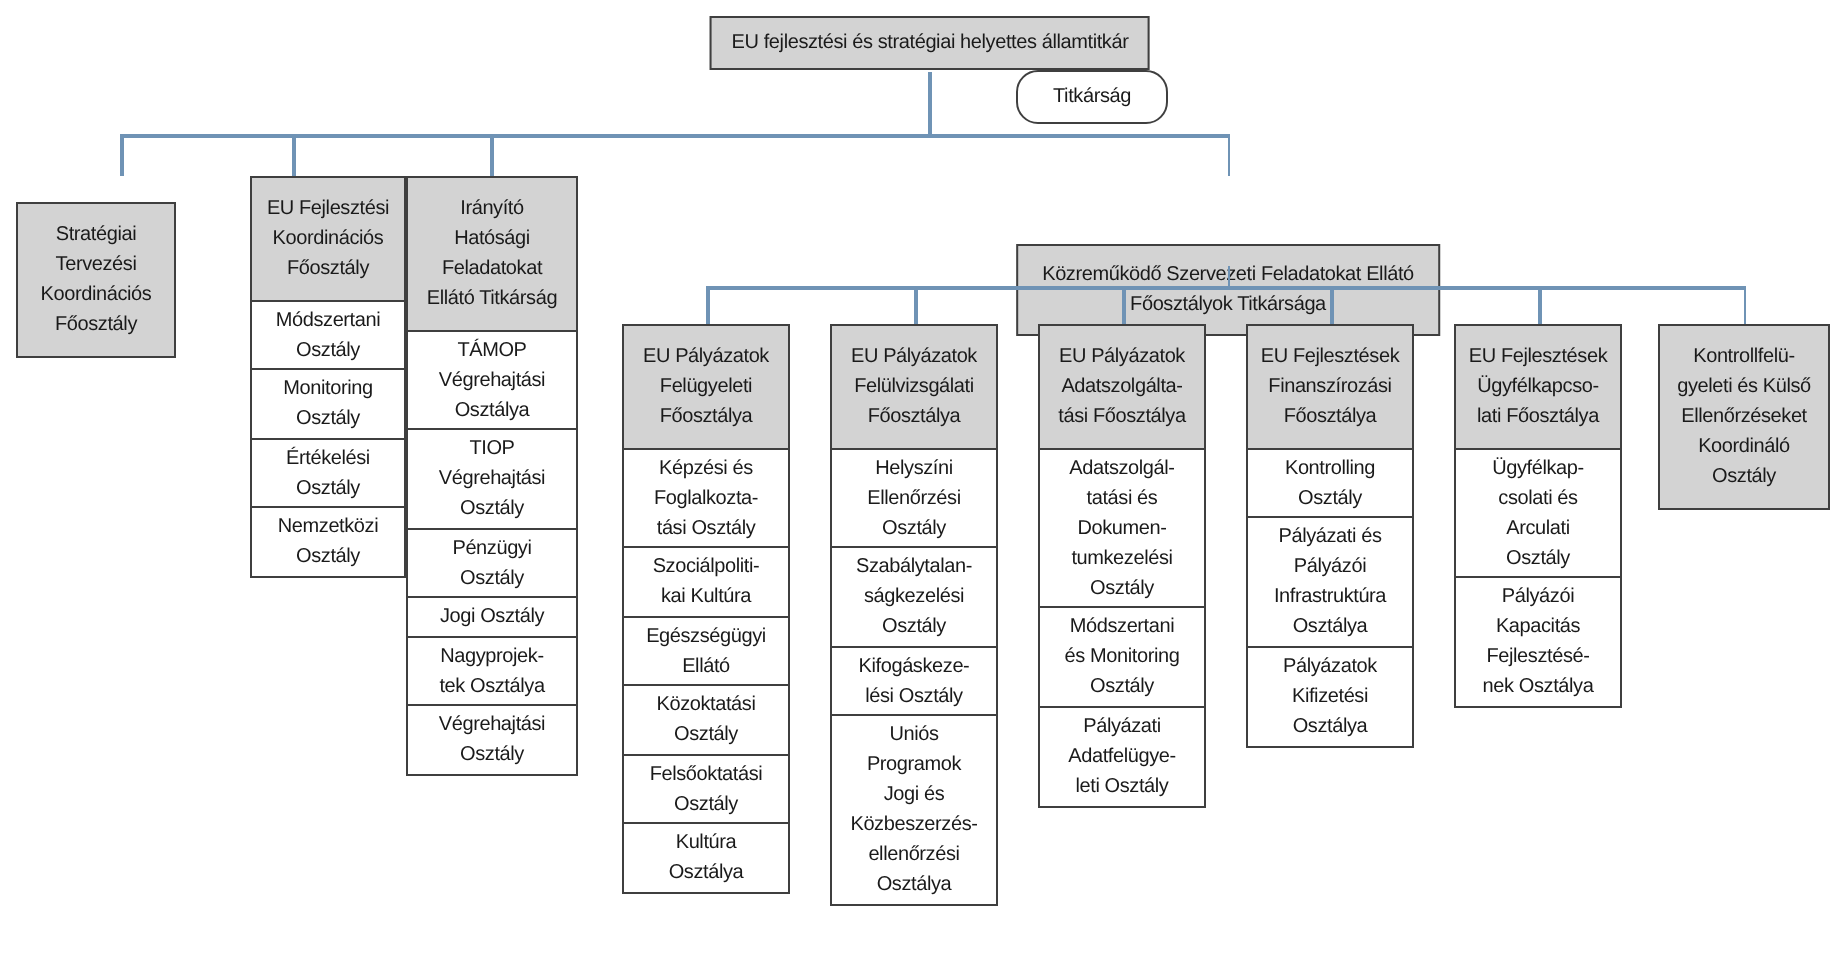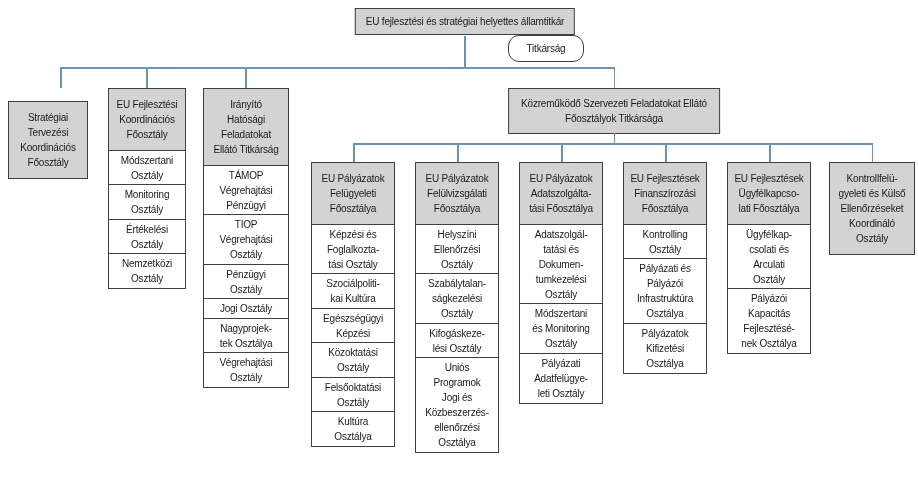--- a/index.html
+++ b/index.html
@@ -30,21 +30,21 @@
     letter-spacing: -0.2px;
     text-align: center;
     white-space: pre-line;
     width: 100%;
   }
   .cell + .cell { margin-top: -1.5px; }
   .gray { background: var(--gray); }
   .hdr { padding: 8px 2px; }
   .abs { position: absolute; }
   .wide { width: max-content; transform: translateX(-50%); padding: 5px 10px; }
-  .wide2 { width: max-content; transform: translateX(-50%); padding: 7px 12px; }
+  .wide2 { width: max-content; transform: translateX(-50%); padding: 7px 12px; margin-top: 34px; }
   .titk { width: 76px; padding: 5px 2px; border-radius: 11px; }
   .line { position: absolute; background: var(--connector); }
   .v { width: 1.5px; }
   .h { height: 1.5px; }
 </style>
 </head>
 <body>
 
 <div id="chart">
 
@@ -58,42 +58,42 @@
   <div class="line v" style="left:245px; top:67px; height:21px;"></div>
   <div class="line v" style="left:613.5px; top:67px; height:21px;"></div>
 
   <div class="col" style="left:8px; top:88px; width:80px;margin-top:13px;">
     <div class="cell gray hdr">Stratégiai
 Tervezési
 Koordinációs
 Főosztály</div>
   </div>
 
-  <div class="col" style="left:108px; top:88px; width:78px;justify-content:center;">
+  <div class="col" style="left:125px; top:88px; width:78px;justify-content:center;">
     <div class="cell gray hdr">EU Fejlesztési
 Koordinációs
 Főosztály</div>
     <div class="cell">Módszertani
 Osztály</div>
     <div class="cell">Monitoring
 Osztály</div>
     <div class="cell">Értékelési
 Osztály</div>
     <div class="cell">Nemzetközi
 Osztály</div>
   </div>
 
   <div class="col" style="left:203px; top:88px; width:86px;">
     <div class="cell gray hdr">Irányító
 Hatósági
 Feladatokat
 Ellátó Titkárság</div>
     <div class="cell">TÁMOP
 Végrehajtási
-Pénzügyi</div>
+Osztálya</div>
     <div class="cell">TIOP
 Végrehajtási
 Osztály</div>
     <div class="cell">Pénzügyi
 Osztály</div>
     <div class="cell">Jogi Osztály</div>
     <div class="cell">Nagyprojek-
 tek Osztálya</div>
     <div class="cell">Végrehajtási
 Osztály</div>
@@ -114,21 +114,21 @@
   <div class="col" style="left:311px; top:162px; width:84px;">
     <div class="cell gray hdr">EU Pályázatok
 Felügyeleti
 Főosztálya</div>
     <div class="cell">Képzési és
 Foglalkozta-
 tási Osztály</div>
     <div class="cell">Szociálpoliti-
 kai Kultúra</div>
     <div class="cell">Egészségügyi
-Képzési</div>
+Ellátó</div>
     <div class="cell">Közoktatási
 Osztály</div>
     <div class="cell">Felsőoktatási
 Osztály</div>
     <div class="cell">Kultúra
 Osztálya</div>
   </div>
 
   <div class="col" style="left:415px; top:162px; width:84px;">
     <div class="cell gray hdr">EU Pályázatok

